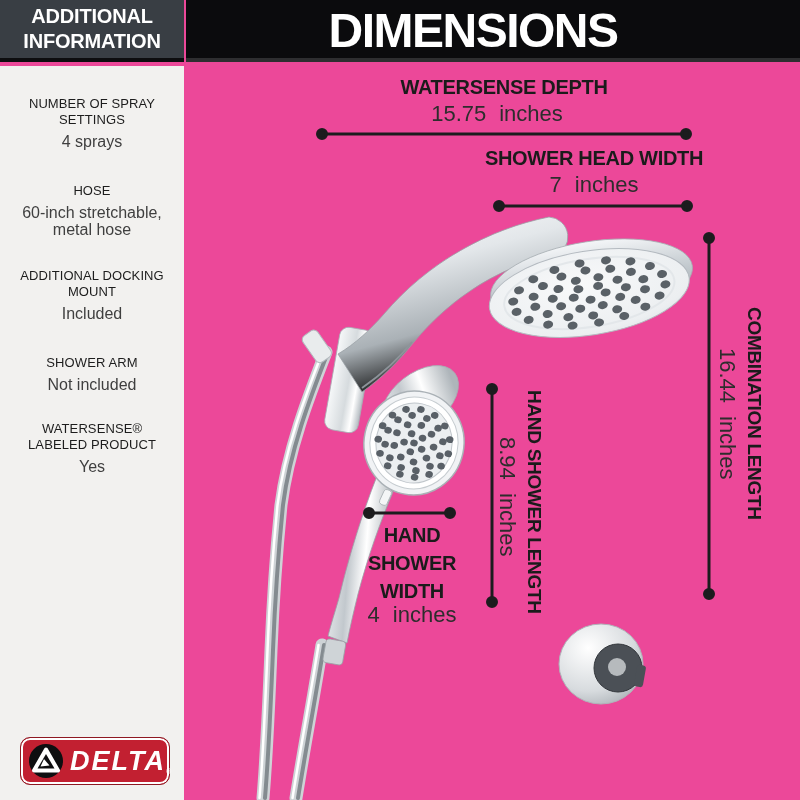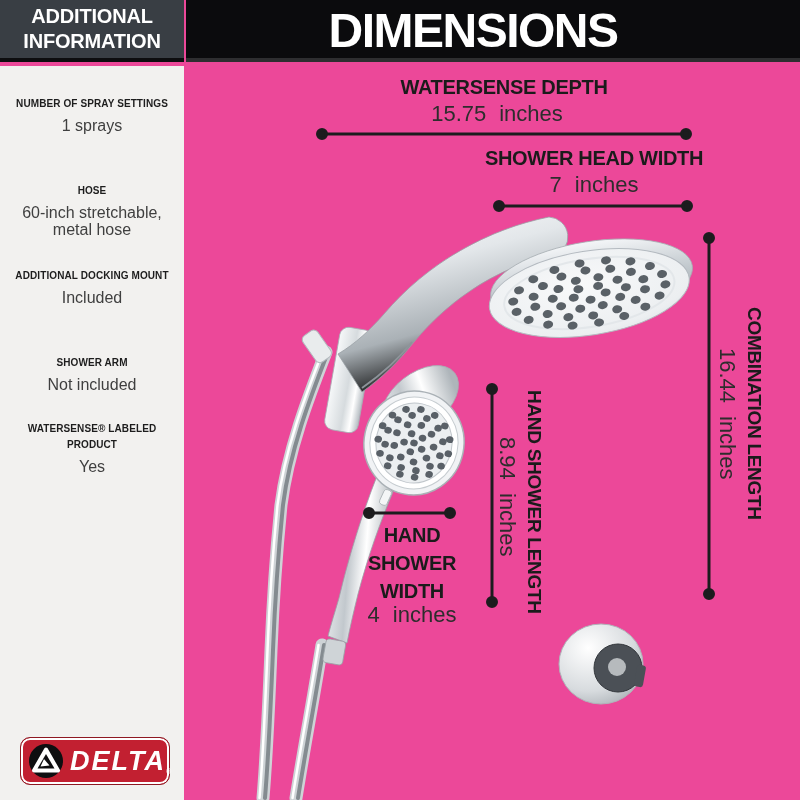--- a/index.html
+++ b/index.html
@@ -16,21 +16,21 @@
   }
   .hdr-main{
     position:absolute;left:186px;top:0;right:0;height:62px;background:#0b0b0d;
     border-bottom:4px solid #2e2e30;color:#ffffff;display:flex;align-items:flex-end;
     justify-content:center;font-weight:bold;font-size:48px;letter-spacing:-1.5px;
     padding-right:40px;box-sizing:border-box;
   }
   
   .sidebar{position:absolute;left:0;top:66px;width:184px;bottom:0;background:#f2f1ef;}
   .sb-item{position:absolute;left:0;width:100%;text-align:center;}
-  .sb-label{font-weight:bold;font-size:10px;line-height:16px;color:#1d1d1d;padding:0 14px;letter-spacing:0.1px;}
+  .sb-label{font-weight:normal;font-size:13px;line-height:16px;color:#1d1d1d;padding:0 14px;letter-spacing:0.1px;}
   .sb-value{font-size:16px;line-height:17px;color:#3f3f3f;margin-top:5px;padding:0 12px;}
   
   .dim-label{position:absolute;font-weight:bold;font-size:20px;letter-spacing:-0.3px;color:#1b1b1b;text-align:center;z-index:3;}
   .dim-value{position:absolute;font-size:22px;color:#2d2d2d;text-align:center;z-index:3;}
   .dim-unit{margin-inline-start:13px;}
   .vert{writing-mode:vertical-rl;}
   #lbl-comblen,#lbl-handlen{font-size:19px;}
   #lbl-handw{line-height:28px;}
   
   .art{position:absolute;left:0;top:0;z-index:1;}
@@ -52,21 +52,21 @@
   <div class="hdr-left">
     <span>ADDITIONAL INFORMATION</span>
   </div>
   <div class="hdr-main">
     <span>DIMENSIONS</span>
   </div>
 
   <div class="sidebar">
     <div class="sb-item" style="top:30px">
       <div class="sb-label">NUMBER OF SPRAY SETTINGS</div>
-      <div class="sb-value">1 sprays</div>
+      <div class="sb-value">4 sprays</div>
     </div>
     <div class="sb-item" style="top:117px">
       <div class="sb-label">HOSE</div>
       <div class="sb-value">60-inch stretchable, metal hose</div>
     </div>
     <div class="sb-item" style="top:289px">
       <div class="sb-label">SHOWER ARM</div>
       <div class="sb-value">Not included</div>
     </div>
     <div class="sb-item" style="top:202px">

